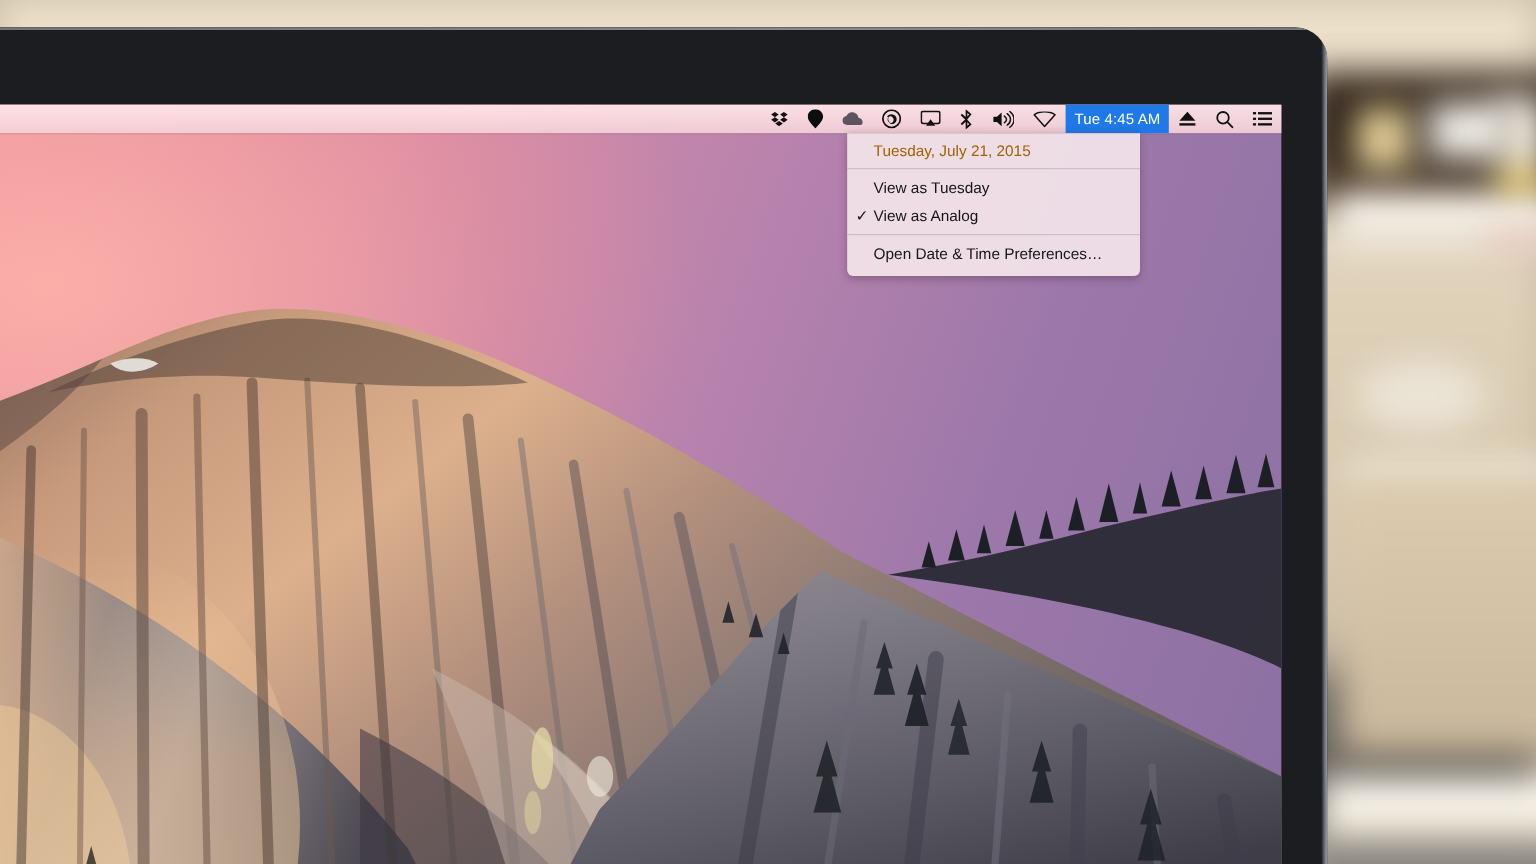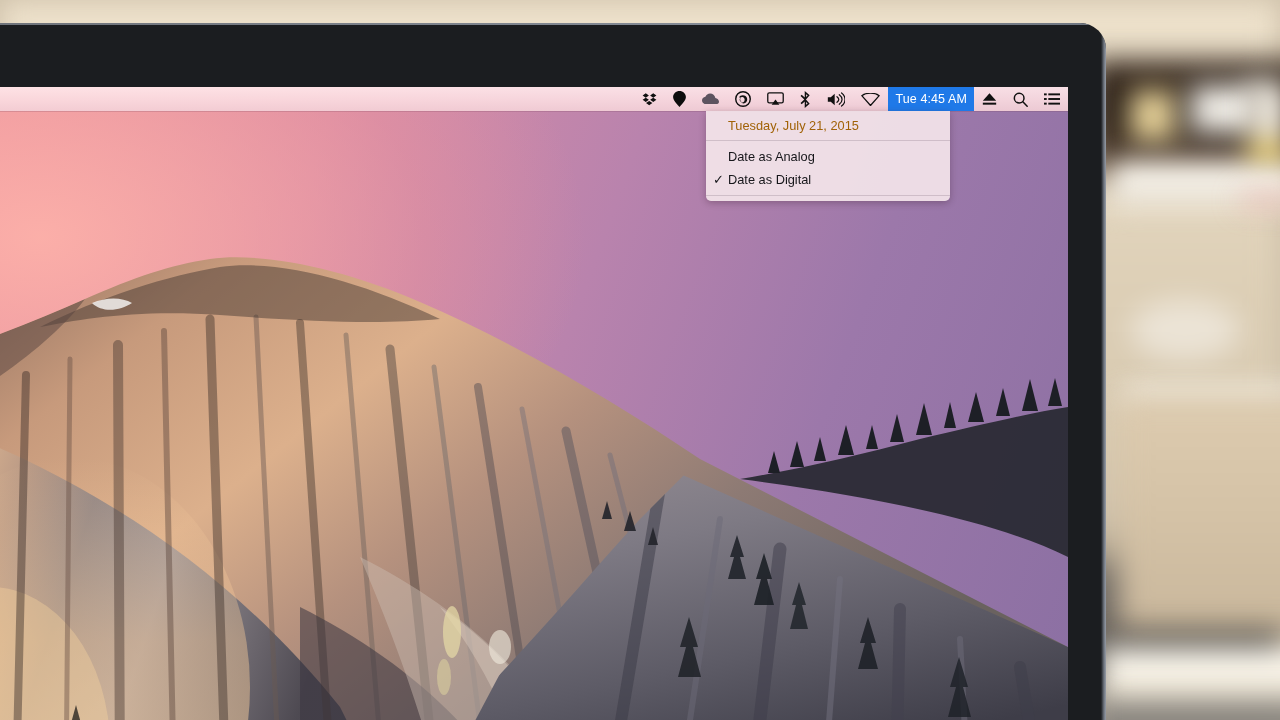--- a/index.html
+++ b/index.html
@@ -371,26 +371,31 @@
           </svg>
         </div>
       </div>
     </div>
 
     <div id="clock-menu">
       <div class="menu-header">Tuesday, July 21, 2015</div>
       <div class="menu-sep"></div>
       <div class="menu-group">
         <div class="menu-item">
-          <span>Date as Analog</span>
+          <span>View as Tuesday</span>
         </div>
         <div class="menu-item">
           <span class="check">✓</span>
-          <span>Date as Digital</span>
+          <span>View as Analog</span>
         </div>
       </div>
       <div class="menu-sep"></div>
+      <div class="menu-group">
+        <div class="menu-item">
+          <span>Open Date &amp; Time Preferences…</span>
+        </div>
+      </div>
     </div>
 
   </div>
 
   <div id="bezel-edge-r"></div>
 </div>
 
 </body></html>

